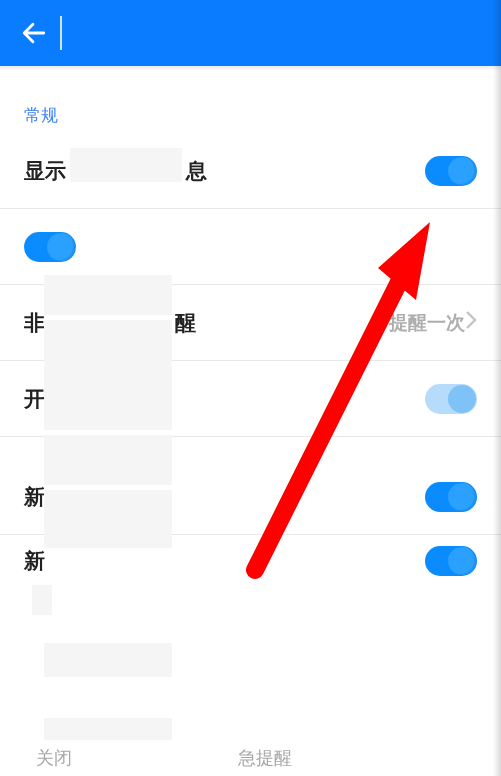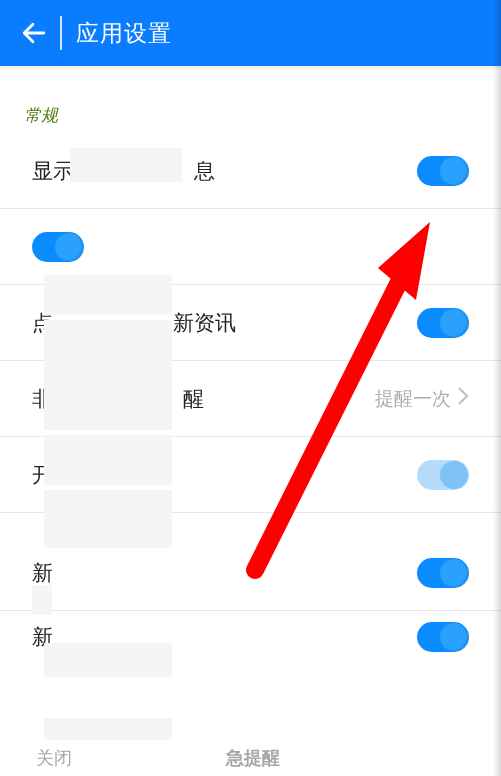--- a/index.html
+++ b/index.html
@@ -17,46 +17,46 @@
     color: #fff;
   }
   .back-btn { width: 40px; height: 40px; display: flex; align-items: center; justify-content: center; cursor: pointer; }
   .back-btn svg { width: 26px; height: 26px; stroke: #fff; stroke-width: 2.6; fill: none; stroke-linecap: round; stroke-linejoin: round; }
   .divider-v { width: 2px; height: 34px; background: rgba(255,255,255,0.8); margin: 0 14px 0 6px; }
   .title { font-size: 23px; font-weight: 400; letter-spacing: 1px; }
 
   
   .content { position: relative; padding-top: 28px; }
   .section-label {
-    color: #4d7c0f;
+    color: #3b82f6;
     font-size: 17px;
     padding: 10px 24px 6px 24px;
-    font-style: italic;
   }
   .row {
     position: relative;
     height: 76px;
     display: flex;
     align-items: center;
     justify-content: space-between;
-    padding: 0 32px;
+    padding: 0 24px;
+    font-weight: bold;
   }
   .row:not(.no-sep)::after {
     content: "";
     position: absolute;
     left: 0; right: 0; bottom: 0;
     height: 1px;
     background: #e8e8e8;
   }
   .row-label {
     font-size: 21px;
     color: #222;
     white-space: nowrap;
   }
-  .row-right { display: flex; align-items: flex-start; gap: 6px; }
+  .row-right { display: flex; align-items: flex-start; }
   .row-value { font-size: 19px; color: #aeaeae; }
   .chevron svg { width: 12px; height: 20px; stroke: #c3c3c3; stroke-width: 2.4; fill: none; }
 
   
   .switch {
     position: relative;
     width: 52px; height: 30px;
     border-radius: 15px;
     background: #cfeafe;
     cursor: pointer;
@@ -88,21 +88,21 @@
     left: 0; right: 0; bottom: 0;
     height: 36px;
     display: flex;
     align-items: center;
     font-size: 18px;
     color: #a7a7a7;
     padding: 0 24px;
     background: #fff;
   }
   .footer .ft1 { position: absolute; left: 36px; }
-  .footer .ft2 { position: absolute; left: 226px; font-weight: bold; }
+  .footer .ft2 { position: absolute; left: 238px; }
 
   
   .edge {
     position: absolute; top: 0; bottom: 0; right: 0; width: 8px;
     background: linear-gradient(to left, rgba(0,0,0,0.15), rgba(0,0,0,0));
     pointer-events: none;
   }
   .edge-top { position: absolute; top: 66px; left: 0; right: 0; height: 5px; background: linear-gradient(to bottom, rgba(0,0,0,0.08), rgba(0,0,0,0)); pointer-events:none;}
 
   
@@ -113,21 +113,20 @@
 
 <div class="screen">
 
   <div class="header">
     <div class="back-btn">
       <svg viewBox="0 0 24 24">
         <path d="M11 4 L3 12 L11 20 M3 12 H21"></path>
       </svg>
     </div>
     <div class="divider-v"></div>
-    <div class="title">应用设置</div>
   </div>
   <div class="edge-top"></div>
 
   <div class="content">
 
     <div class="section-label">常规</div>
 
     <div class="row">
       <div class="row-label">
         <span>显示</span><span style="display:inline-block;width:120px"></span><span>息</span>
@@ -136,28 +135,20 @@
           <div class="knob"></div>
         </div>
     </div>
 
     <div class="row">
       <div class="switch on">
           <div class="knob"></div>
         </div>
     </div>
 
-    <div class="row">
-      <div class="row-label">
-        <span>点</span><span style="display:inline-block;width:120px"></span><span>新资讯</span>
-      </div>
-      <div class="switch on">
-          <div class="knob"></div>
-        </div>
-    </div>
 
     <div class="row">
       <div class="row-label">
         <span>非</span><span style="display:inline-block;width:130px"></span><span>醒</span>
       </div>
       <div class="row-right">
         <span class="row-value">提醒一次</span>
         <span class="chevron">
           <svg viewBox="0 0 12 20">
               <path d="M2 2 L10 10 L2 18"></path>

